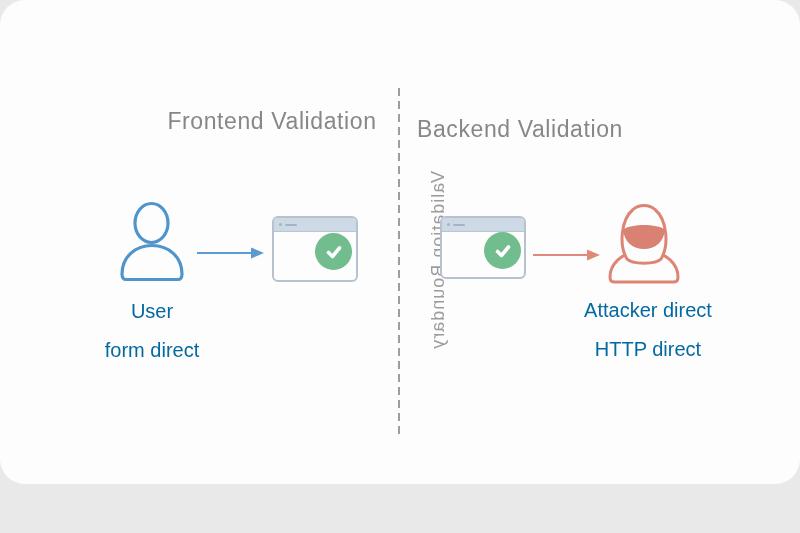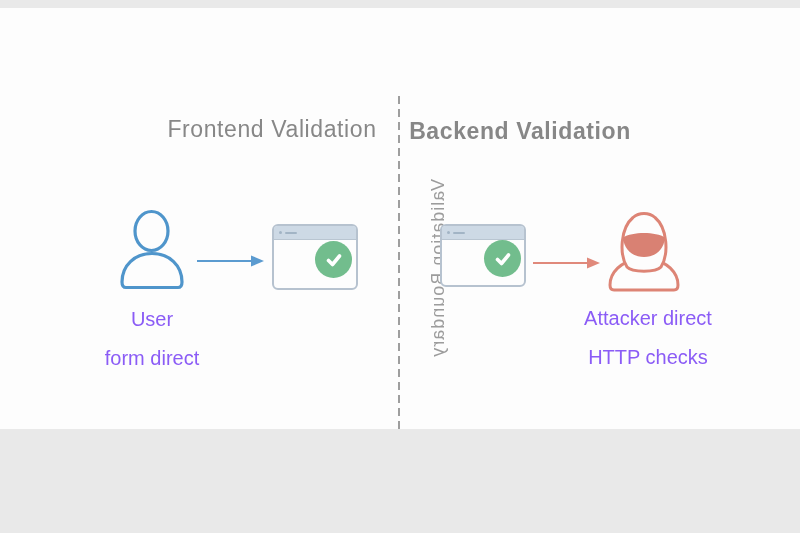--- a/index.html
+++ b/index.html
@@ -1,46 +1,47 @@
 <!DOCTYPE html>
 <html><head>
 <meta charset="utf-8">
 <style>
   html,body { margin:0; padding:0; background:#e9e9e9; }
   .canvas {
-    position:relative; width:800px; height:421px; margin:8px auto;
+    position:relative; width:800px; height:484px; margin:0 auto;
     background:#fdfdfd; overflow:hidden;
     font-family:"Liberation Sans", sans-serif;
     color:#8a8a8a;
+    border-radius:25px;
   }
   .abs { position:absolute; }
 
   
   .heading {
     font-size:23px; letter-spacing:0.6px; color:#878787;
     text-align:center; white-space:nowrap;
   }
   .heading-frontend { left:132px; top:108px; width:280px; }
-  .heading-backend  { left:400px; top:110px; width:240px;font-weight:bold; }
+  .heading-backend  { left:400px; top:116px; width:240px; }
 
   
   .divider {
     left:398px; top:88px; width:2px; height:350px;
     background:repeating-linear-gradient(to bottom,#9e9e9e 0 8px,transparent 8px 13px);
   }
   .divider-label {
     left:428px; top:171px; width:200px; height:24px;
     transform-origin:0 0; transform:rotate(90deg) scaleY(-1);
     font-size:18px; letter-spacing:1px; color:#9c9c9c; white-space:nowrap;
   }
 
   
   .caption {
     font-size:20px; line-height:39px; text-align:center;
-    color:#8b5cf6; white-space:nowrap;
+    color:#0369a1; white-space:nowrap;
   }
   .caption-user     { left:62px;  top:292px; width:180px; }
   .caption-session  { left:222px; top:292px; width:185px; }
   .caption-attacker { left:538px; top:291px; width:220px; }
 
   
   .window {
     background:#fdfdfd; border:2.5px solid #b6c2cf; border-radius:6px;
     box-sizing:border-box;
   }
@@ -134,16 +135,16 @@
     <path d="M16,27.5 C25,21.5 49,21.5 58,27.5
              C57,40 48,47 37,47 C26,47 17,40 16,27.5 Z" fill="#d98173"></path>
   </svg>
 
   <div class="abs caption caption-user">
     <div>User</div>
     <div>form direct</div>
   </div>
   <div class="abs caption caption-attacker">
     <div>Attacker direct</div>
-    <div>HTTP checks</div>
+    <div>HTTP direct</div>
   </div>
 
 </div>
 
 </body></html>

